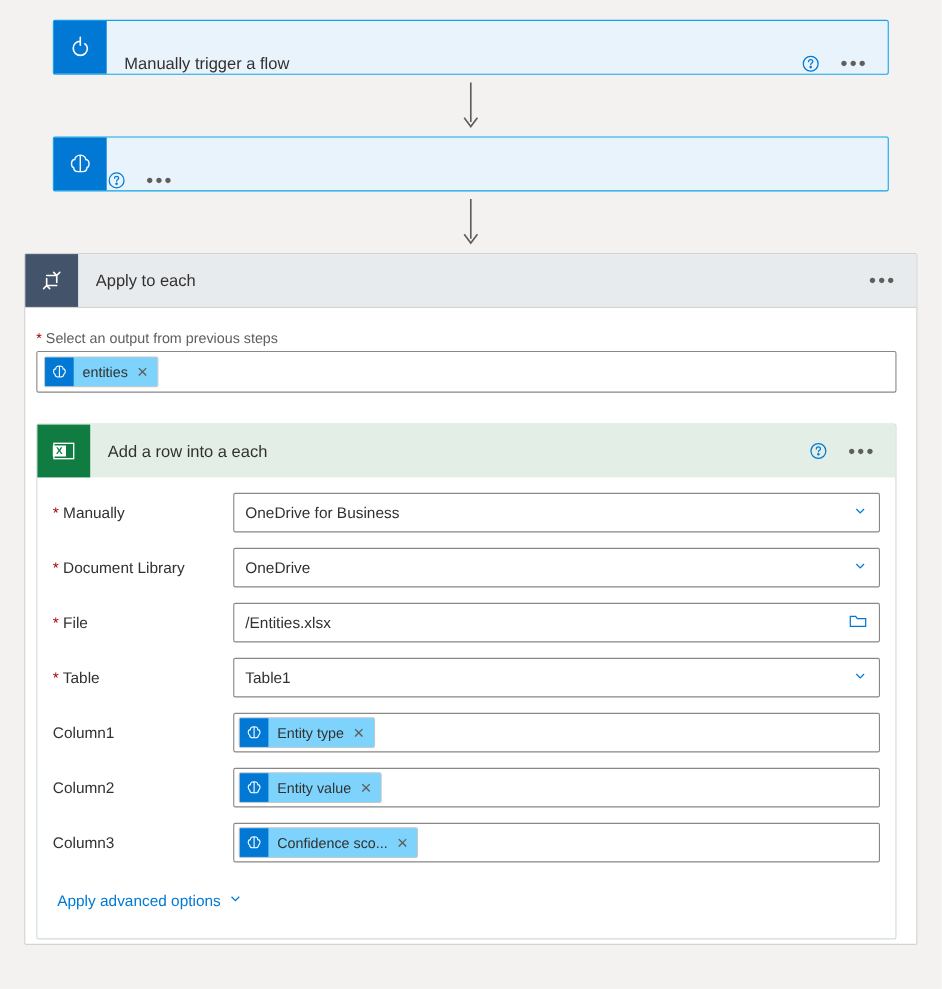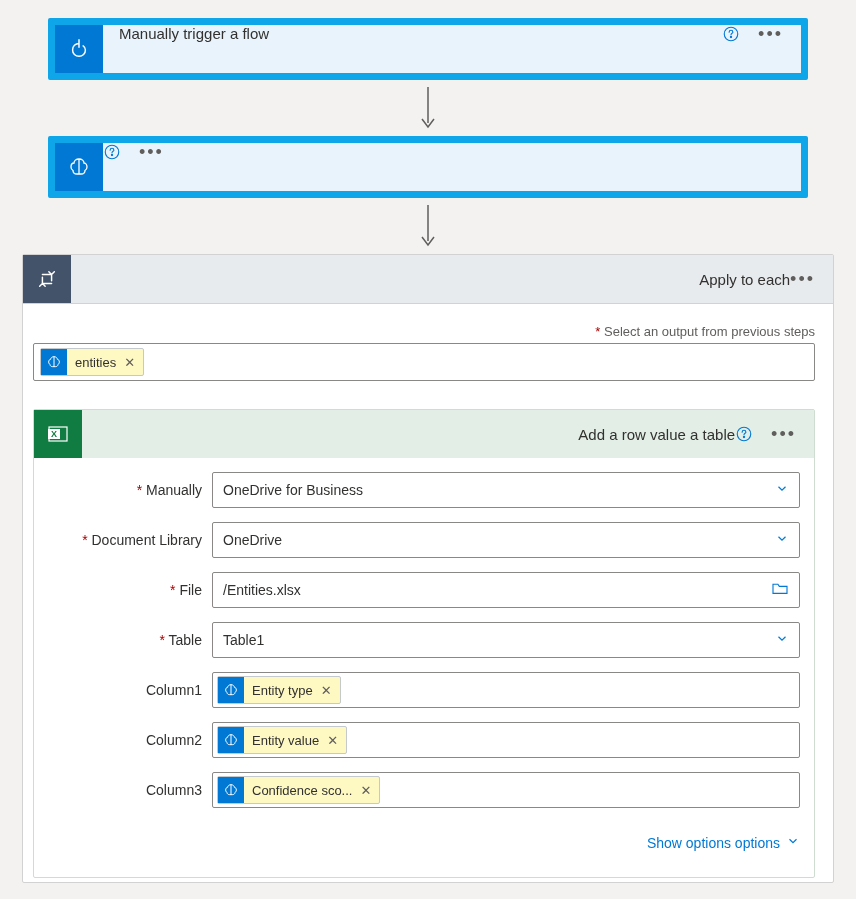--- a/index.html
+++ b/index.html
@@ -1,22 +1,22 @@
 <!DOCTYPE html>
 <html><head>
 <meta charset="utf-8">
 <style>
   * { box-sizing: border-box; margin: 0; padding: 0; font-family: "Segoe UI", "Segoe UI Web", Arial, sans-serif; }
   body { background: #f3f2f1; padding: 18px 8px; width: 856px; }
   .canvas { display: flex; flex-direction: column; align-items: center; }
   .card {
     width: 760px;
     display: flex;
-    align-items: flex-start;
-    border: 7px solid #0ea5e9;
+    align-items: flex-end;
+    border: 1px solid #0ea5e9;
     background: #e9f3fb;
     border-radius: 2px;
   }
   .card-icon {
     width: 48px; height: 48px;
     background: #0078d4;
     display: flex; align-items: center; justify-content: center;
     color: #fff;
     flex-shrink: 0;
   }
@@ -35,21 +35,20 @@
   .arrow-connector {
     height: 56px;
     display: flex; align-items: center; justify-content: center;
   }
   .arrow-connector svg { color: #605e5c; }
   .apply-container {
     width: 812px;
     border: 1px solid #d2d2d2;
     background: #fff;
     border-radius: 2px;
-    text-align: right;
   }
   .apply-header {
     display: flex; align-items: center;
     background: #e8ebed;
     border-bottom: 1px solid #d2d2d2;
   }
   .apply-icon {
     width: 48px; height: 48px;
     background: #43536a;
     display: flex; align-items: center; justify-content: center;
@@ -62,21 +61,21 @@
     margin-bottom: 4px;
   }
   .req::before { content: "* "; color: #a80000; }
   .token-box {
     border: 1px solid #8a8886; border-radius: 2px;
     padding: 4px 6px; min-height: 34px;
     display: flex; align-items: center;
   }
   .token {
     display: inline-flex; align-items: center;
-    background: #fef9c3; border: 1px solid #c4c9cd;
+    background: #7dd3fc; border: 1px solid #c4c9cd;
     height: 28px; border-radius: 2px;
     font-size: 13px; color: #323130;
     padding-right: 8px;
   }
   .token .badge {
     width: 26px; height: 26px; background: #0078d4;
     margin-right: 8px; display:flex; align-items:center; justify-content:center;
   }
   .token .badge svg { width: 16px; height: 16px; }
   .token .x { margin-left: 8px; color: #605e5c; font-size: 13px; cursor:pointer;}
@@ -209,21 +208,21 @@
 
       <div class="excel-card">
         <div class="excel-header">
           <div class="excel-icon">
             <svg width="24" height="24" viewBox="0 0 24 24">
                 <rect x="3" y="5" width="18" height="14" fill="#107c41" stroke="#fff" stroke-width="1.2"></rect>
                 <rect x="2" y="7" width="12" height="10" fill="#fff"></rect>
                 <text x="8" y="15" text-anchor="middle" font-size="9" font-weight="bold" fill="#107c41">X</text>
               </svg>
           </div>
-          <div class="card-title">Add a row value a table</div>
+          <div class="card-title">Add a row into a each</div>
           <div class="card-actions">
             <span class="help-icon">
               <svg width="18" height="18" viewBox="0 0 24 24" fill="none" stroke="currentColor" stroke-width="1.5">
                   <circle cx="12" cy="12" r="9"></circle>
                   <path d="M9.5 9.5 C9.5 8 10.5 7 12 7 C13.5 7 14.5 8 14.5 9.5 C14.5 11 12 11 12 13" stroke-linecap="round"></path>
                   <circle cx="12" cy="16" r="0.8" fill="currentColor"></circle>
                 </svg>
             </span>
             <span class="more-icon">•••</span>
           </div>
@@ -303,21 +302,21 @@
                       <path d="M12 4 C9 4 7 6 7 8 C5 8 4 10 4 12 C4 14 5 15 6 15.5 C6 18 8 19 10 19 L12 19 L14 19 C16 19 18 18 18 15.5 C19 15 20 14 20 12 C20 10 19 8 17 8 C17 6 15 4 12 4 Z M12 4 L12 19"></path>
                     </svg>
                   </span>
                 <span>Confidence sco...</span>
                 <span class="x">✕</span>
               </span>
             </div>
           </div>
 
           <div class="adv-link">
-            <span>Show options options</span>
+            <span>Apply advanced options</span>
             <span class="chev"><svg width="14" height="14" viewBox="0 0 24 24" fill="none" stroke="currentColor" stroke-width="2">
                   <path d="M6 9 L12 15 L18 9"></path>
                 </svg></span>
           </div>
         </div>
       </div>
     </div>
   </div>
 
 </div>

